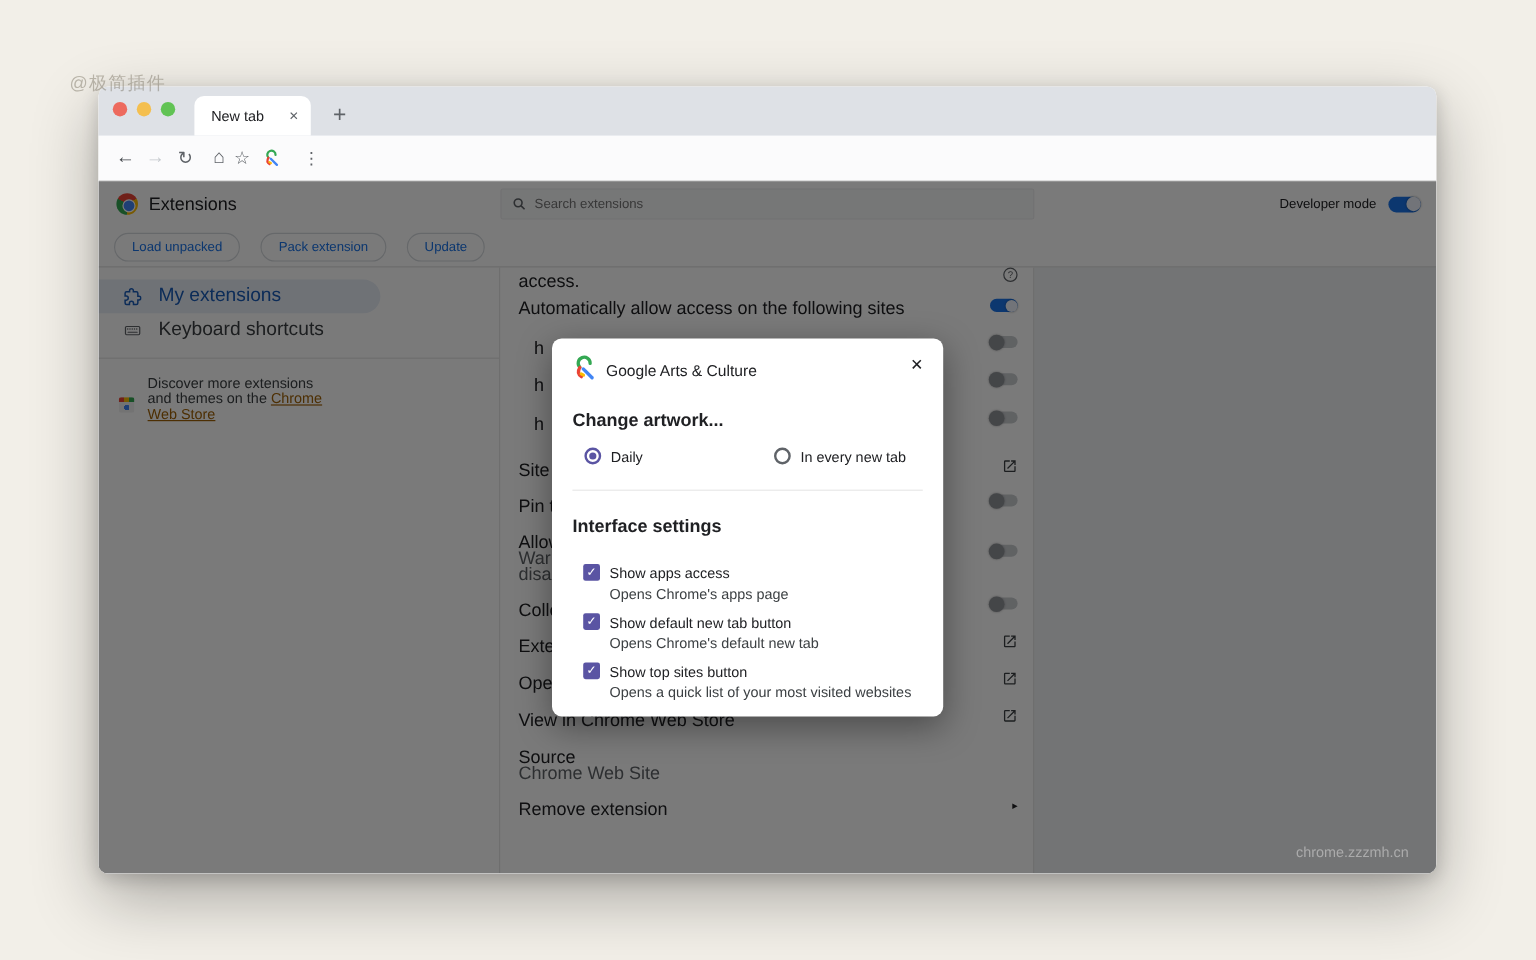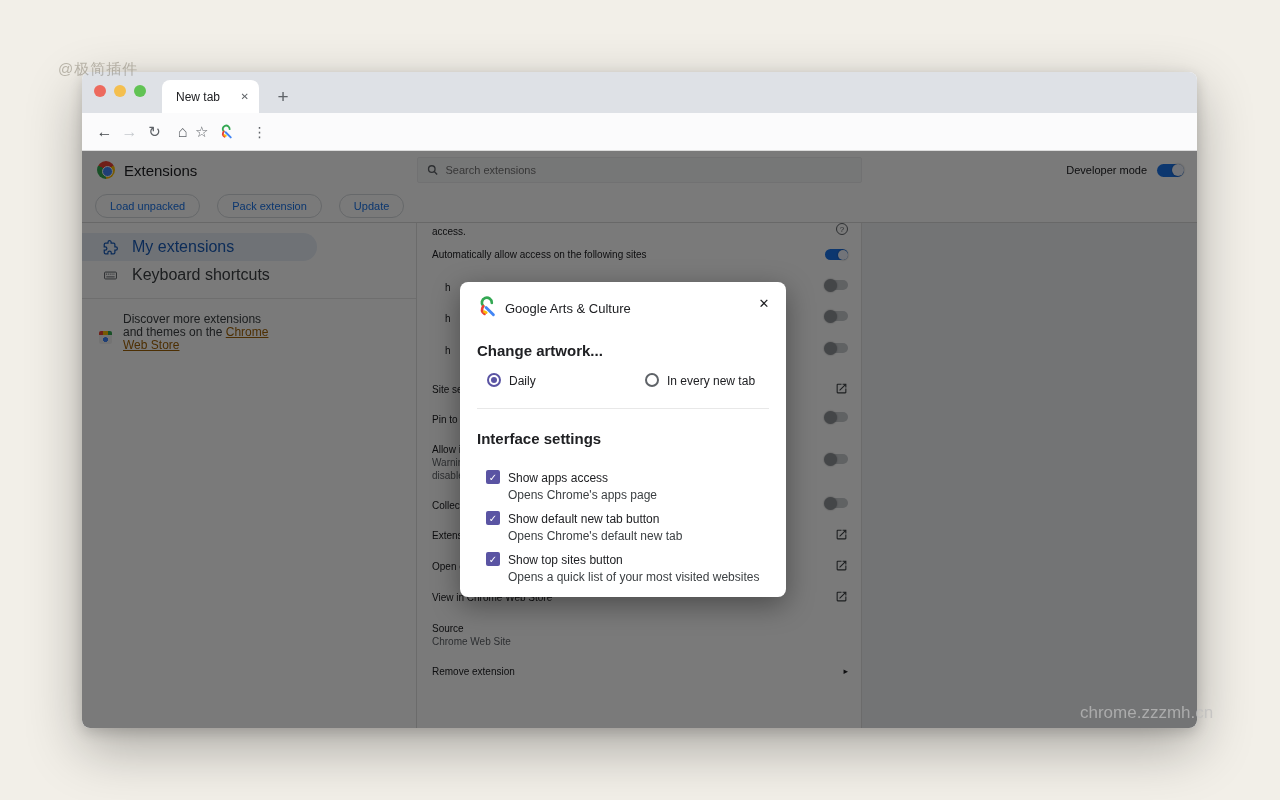--- a/index.html
+++ b/index.html
@@ -1,21 +1,21 @@
 <!DOCTYPE html>
 <html><head>
 <meta charset="utf-8">
 <style>
   * { margin:0; padding:0; box-sizing:border-box; }
   html,body { width:1280px; height:800px; overflow:hidden; }
   body { background:#f2efe8; font-family:"Liberation Sans", sans-serif; position:relative; }
 
   .wm-top { position:absolute; left:58px; top:60px; font-size:15px; letter-spacing:1px;
             color:rgba(96,90,72,0.38); z-index:60; }
-  .wm-bottom { position:absolute; left:1080px; top:703px; font-size:17px;
+  .wm-bottom { position:absolute; left:1080px; top:703px; font-size:12px;
                color:rgba(190,190,190,0.75); z-index:60; }
 
   .window { position:absolute; left:82px; top:72px; width:1115px; height:656px;
             border-radius:8px; overflow:hidden; background:#fff;
             box-shadow:0 20px 55px rgba(0,0,0,0.30), 0 4px 14px rgba(0,0,0,0.16); }
 
   
   .tabstrip { position:relative; height:41px; background:#dee1e6; }
   .lights { position:absolute; left:12px; top:13px; display:flex; gap:8px; }
   .light { width:12px; height:12px; border-radius:50%; }
@@ -83,21 +83,21 @@
   .side-div { border-top:1px solid #e6e6e6; margin:9px 0 10px 0; }
   .discover { display:flex; padding:4px 40px 0 17px; gap:11px; font-size:12px; color:#3c4043; line-height:13px; }
   .cws-ico { width:13px; height:13px; margin-top:18px; flex:0 0 auto; border-radius:2px;
       background-image:linear-gradient(90deg,#ea4335 0 4.4px,#fbbc05 4.4px 8.8px,#34a853 8.8px 13px),
                        radial-gradient(circle at 6.5px 8.6px,#4285f4 0 2.3px,#f1f1f1 2.4px);
       background-size:13px 4px,13px 13px; background-repeat:no-repeat; }
   .cws-link { color:#a16207; text-decoration:underline; }
 
   .main { width:445px; border-right:1px solid #e0e0e0; background:#fff; position:relative; flex:0 0 auto; }
   .rightarea { flex:1; background:#f1f3f4; }
-  .dline { position:absolute; left:15px; font-size:10px; color:#202124;text-align:right; }
+  .dline { position:absolute; left:15px; font-size:15px; color:#202124;text-align:right; }
   .rctl { position:absolute; right:13px; }
   .ext-link-ico { width:13px; height:13px; display:block; }
   .help-ico { width:12px; height:12px; border:1px solid #5f6368; border-radius:50%; font-size:8px;
               color:#5f6368; display:flex; align-items:center; justify-content:center; }
   .chev { font-size:9px; color:#202124; }
   .muted { color:#5f6368; }
 
   .scrim { position:absolute; inset:0; background:rgba(0,0,0,0.52); z-index:5; }
 
   

